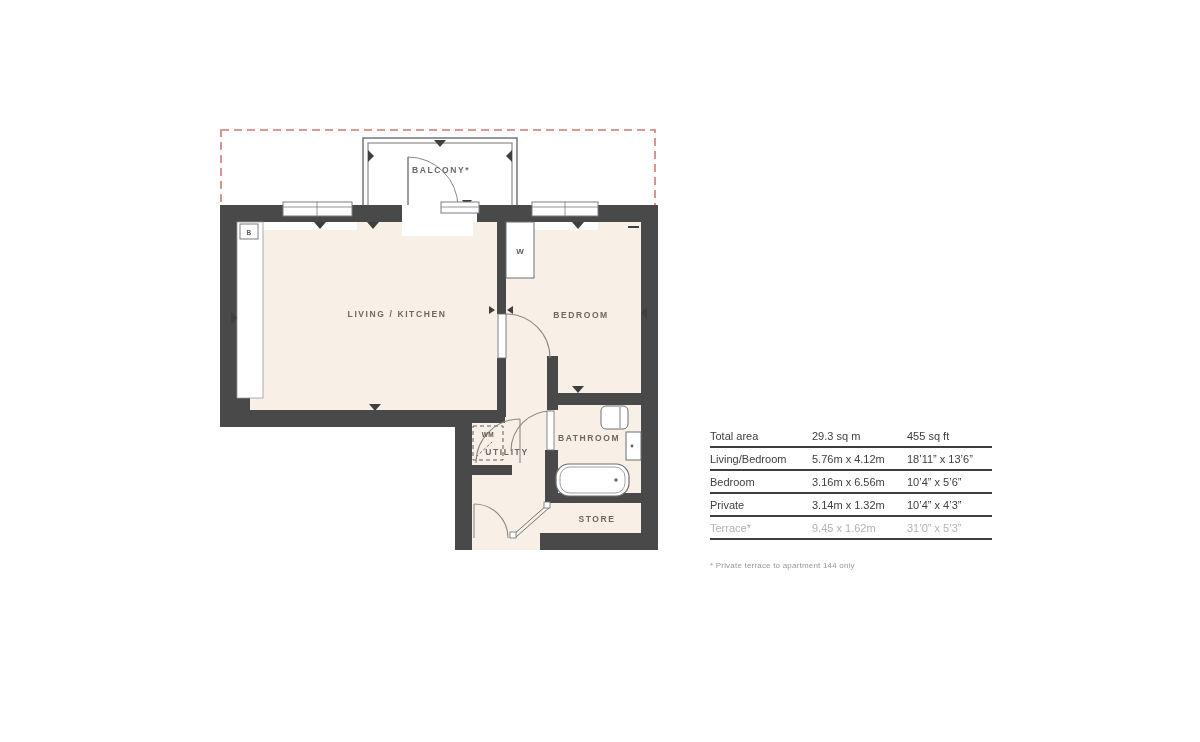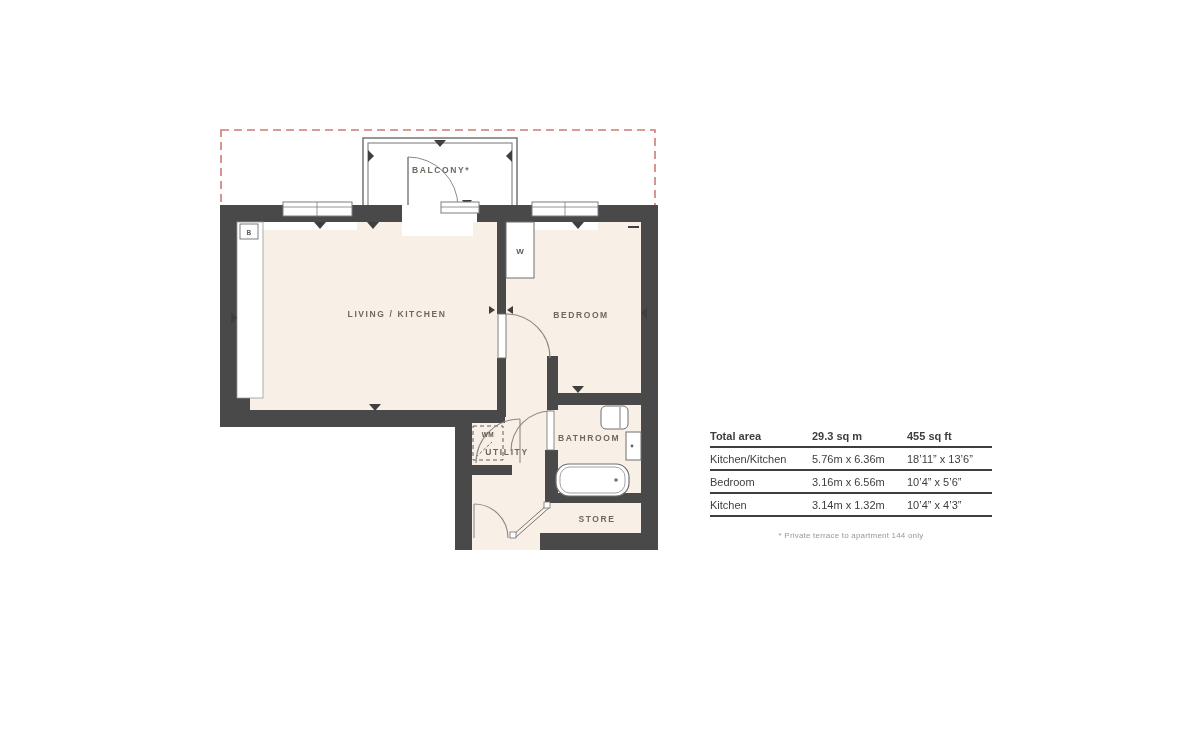--- a/index.html
+++ b/index.html
@@ -28,24 +28,24 @@
   .dims-table{
     position:absolute;left:710px;top:425px;width:282px;
     color:#3e3e3e;font-size:11px;
   }
   .dt-row{
     display:grid;grid-template-columns:102px 95px 1fr;
     align-items:center;height:21px;
     border-bottom:2px solid #3e3e3e;
   }
   .dt-row span{white-space:nowrap;}
-  .dt-header{font-weight:bold;}
+  .dt-header{font-weight:normal;}
   .dt-muted{color:#b5b2ae;}
   .dt-footnote{
-    margin-top:14px;font-size:8px;color:#9b9894;letter-spacing:0.2px;text-align:center;
+    margin-top:21px;font-size:8px;color:#9b9894;letter-spacing:0.2px;
   }
 </style>
 </head>
 <body>
 
 <svg class="plan-svg" viewBox="0 0 1200 742">
 
   <rect x="221" y="130" width="434" height="83" fill="none" stroke="#cf7b72" stroke-width="1.6" stroke-dasharray="8 5"></rect>
 
   <g>
@@ -172,28 +172,33 @@
   <text class="tiny-label" x="249" y="235">B</text>
 </svg>
 
 <div class="dims-table">
   <div class="dt-row dt-header">
     <span>Total area</span>
     <span>29.3 sq m</span>
     <span>455 sq ft</span>
   </div>
   <div class="dt-row">
-    <span>Kitchen/Kitchen</span>
-    <span>5.76m x 6.36m</span>
+    <span>Living/Bedroom</span>
+    <span>5.76m x 4.12m</span>
     <span>18’11” x 13’6”</span>
   </div>
   <div class="dt-row">
     <span>Bedroom</span>
     <span>3.16m x 6.56m</span>
     <span>10’4” x 5’6”</span>
   </div>
   <div class="dt-row">
-    <span>Kitchen</span>
+    <span>Private</span>
     <span>3.14m x 1.32m</span>
     <span>10’4” x 4’3”</span>
   </div>
+  <div class="dt-row dt-muted">
+    <span>Terrace*</span>
+    <span>9.45 x 1.62m</span>
+    <span>31’0” x 5’3”</span>
+  </div>
   <div class="dt-footnote">* Private terrace to apartment 144 only</div>
 </div>
 
 </body></html>

